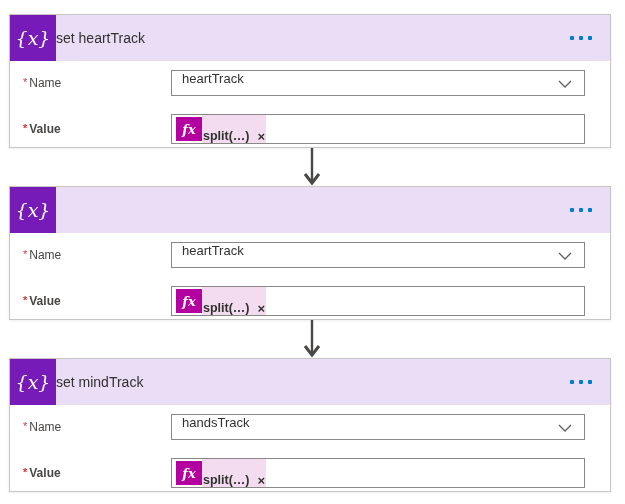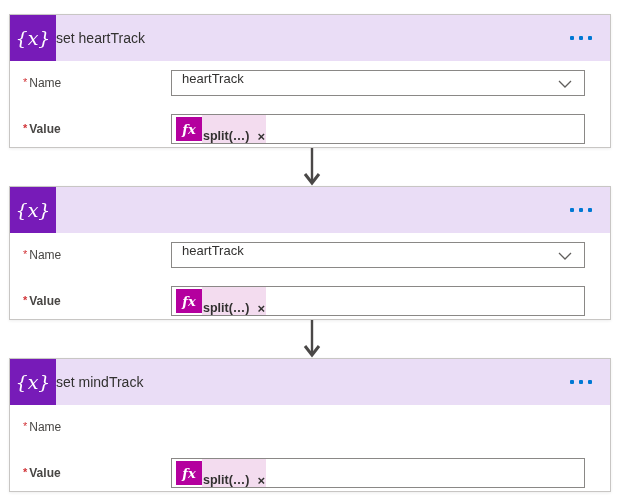--- a/index.html
+++ b/index.html
@@ -171,20 +171,26 @@
       <span class="card-title">set mindTrack</span>
       <span class="menu-dots">
           <i></i>
           <i></i>
           <i></i>
         </span>
     </div>
     <div class="card-body">
       <div class="field-row row-name">
         <span class="field-label"><span class="req">*</span><span>Name</span></span>
+        <div class="combo-field">
+          <span>handsTrack</span>
+          <svg class="chevron" width="14" height="8" viewBox="0 0 14 8">
+              <polyline points="1,1 7,7 13,1" fill="none" stroke="#605e5c" stroke-width="1.3"></polyline>
+            </svg>
+        </div>
       </div>
       <div class="field-row row-value">
         <span class="field-label"><span class="req">*</span><span>Value</span></span>
         <div class="value-field">
           <div class="token">
             <span class="fx-badge">fx</span>
             <span class="token-pill">
                 <span>split(…)</span>
                 <span class="token-close">×</span>
               </span>

